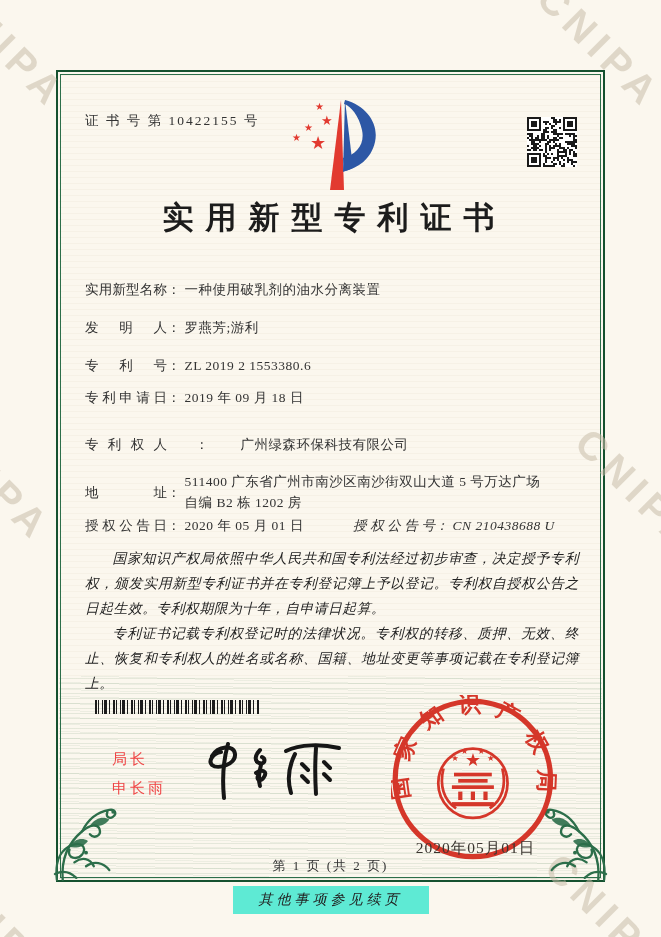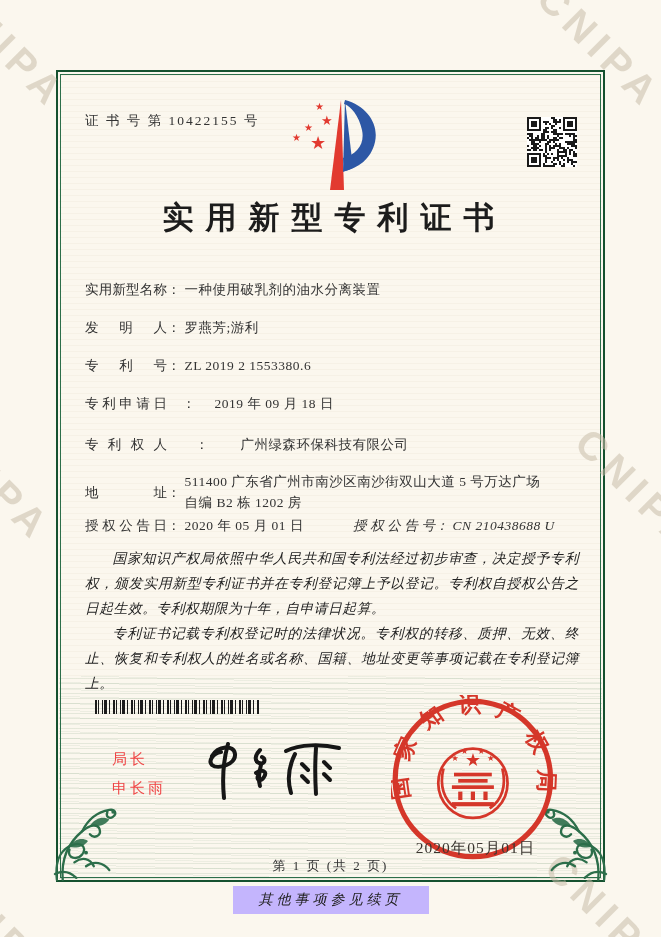--- a/index.html
+++ b/index.html
@@ -36,21 +36,21 @@
   .qr{position:absolute;left:527px;top:117px;width:50px;height:50px;z-index:4;background:#fff;}
   .title{position:absolute;left:0;right:0;top:197px;z-index:4;text-align:center;
     font-size:31px;font-weight:700;letter-spacing:12px;padding-left:8px;color:#1c1c1c;}
   
   .fields{position:absolute;left:85px;top:279px;width:500px;z-index:4;font-size:13.5px;color:#333;}
   .frow{position:absolute;left:0;display:flex;align-items:center;line-height:21px;}
   .flabel{display:inline-block;width:82px;text-align:justify;text-align-last:justify;flex:none;}
   .fcolon{flex:none;margin-right:4px;}
   .fvalue{letter-spacing:.5px;}
   .fvalue-wrap{width:358px;}
-  .frow-0{top:0;} .frow-1{top:38px;} .frow-2{top:76px;} .frow-3{top:114px;gap:15px;}
+  .frow-0{top:0;} .frow-1{top:38px;} .frow-2{top:76px;} .frow-3{top:108px;}
   .frow-4{top:155px;gap:28px;} .frow-5{top:192px;} .frow-67{top:236px;width:500px;}
   .fcol-right{position:absolute;left:268px;top:0;display:flex;font-style:italic;}
   
   .legal{position:absolute;left:85px;top:546px;width:494px;z-index:4;
     font-style:italic;font-size:13.8px;line-height:25px;letter-spacing:.5px;
     text-align:justify;color:#222;}
   .legal p{margin:0;text-indent:2em;}
   
   .barcode{position:absolute;left:95px;top:700px;width:164px;height:14px;z-index:4;
     background:
@@ -63,21 +63,21 @@
   .sig-svg{position:absolute;left:198px;top:736px;z-index:4;}
   .seal{position:absolute;left:391px;top:695px;width:168px;height:168px;z-index:5;opacity:.93;}
   .seal-date{position:absolute;left:383px;top:838px;width:185px;z-index:6;text-align:center;
     font-size:15.5px;letter-spacing:1px;color:#3a352f;}
   .page-num{position:absolute;left:0;right:0;top:857px;z-index:4;text-align:center;
     font-size:13px;letter-spacing:2px;color:#333;}
   .flourish{position:absolute;z-index:4;}
   .flourish-left{left:53px;top:798px;}
   .flourish-right{left:540px;top:798px;transform:scaleX(-1);}
   .note{position:absolute;left:0;right:0;top:886px;z-index:4;text-align:center;}
-  .note span{display:inline-block;background:#c4b5fd;padding:5px 26px;
+  .note span{display:inline-block;background:#5eead4;padding:5px 26px;
     font-size:14px;font-style:italic;letter-spacing:4px;color:#222;}
 </style>
 </head>
 <body>
 
 <div id="page">
 
   <div class="texture-upper"></div>
   <div class="texture-lower"></div>
 

